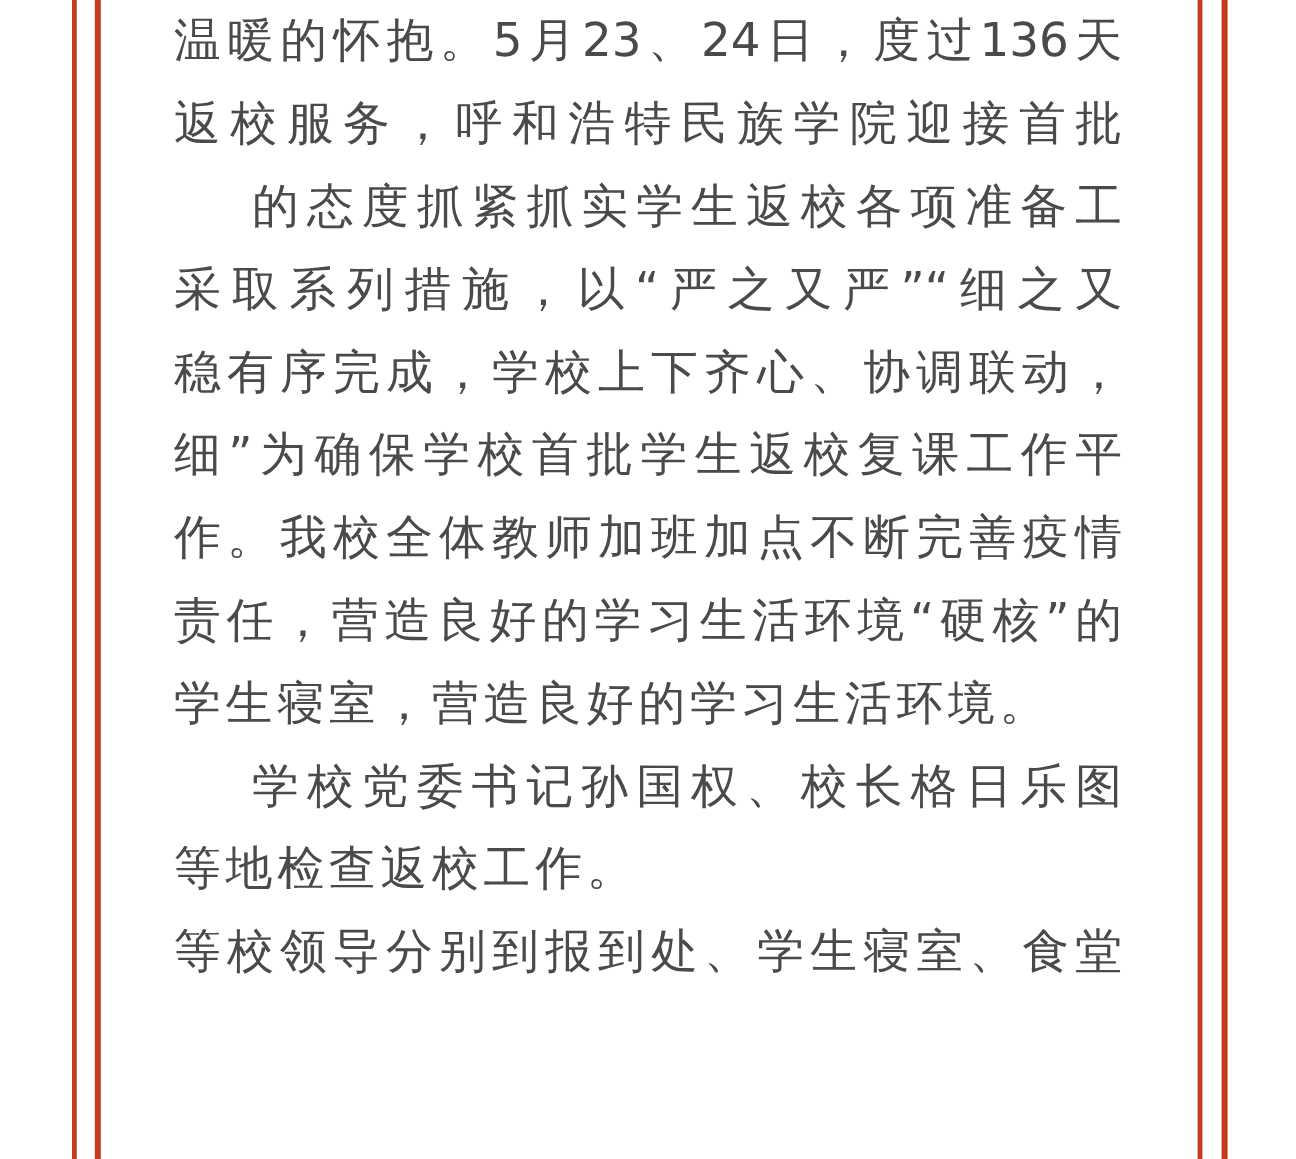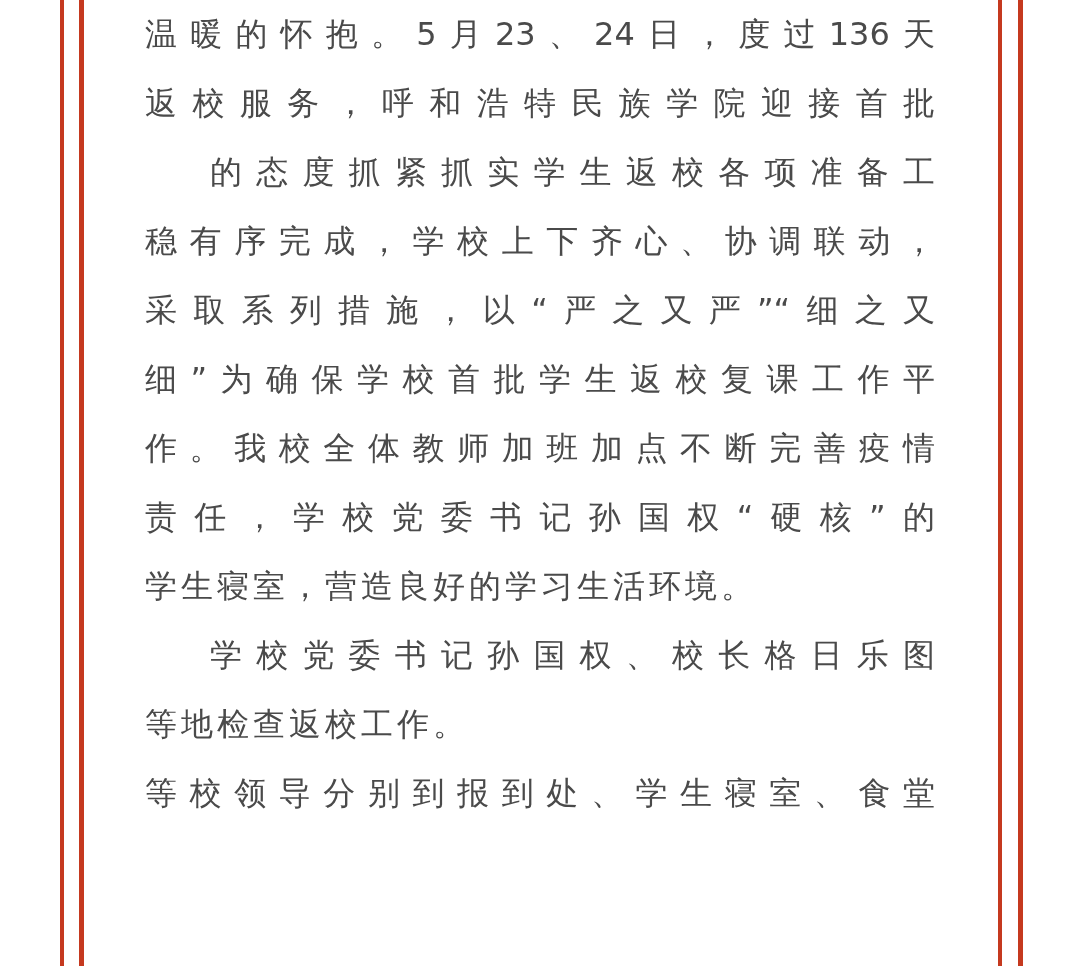--- a/index.html
+++ b/index.html
@@ -24,21 +24,21 @@
   .vline.left-inner  { left: 79px;   width: 5px; }
   .vline.right-inner { left: 998px;  width: 4px; }
   .vline.right-outer { left: 1018px; width: 5px; }
 
   .text-block {
     position: absolute;
     left: 145px;
     top: 0;
     width: 790px;
     color: var(--fg, #4a4a4a);
-    font-size: 32px;
+    font-size: 39px;
     line-height: 69px;
     font-weight: 400;
   }
   .line {
     white-space: nowrap;
     letter-spacing: 4px;
   }
   .line.fill {
     white-space: normal;
     letter-spacing: 0;
@@ -56,23 +56,23 @@
 <div class="page">
   <div class="vline left-outer"></div>
   <div class="vline left-inner"></div>
   <div class="vline right-inner"></div>
   <div class="vline right-outer"></div>
 
   <div class="text-block">
       <div class="line fill">温暖的怀抱。5月23、24日，度过136天</div>
       <div class="line fill">返校服务，呼和浩特民族学院迎接首批</div>
       <div class="line fill indent">的态度抓紧抓实学生返校各项准备工</div>
+      <div class="line fill">采取系列措施，以“严之又严”“细之又</div>
       <div class="line fill">稳有序完成，学校上下齐心、协调联动，</div>
-      <div class="line fill">采取系列措施，以“严之又严”“细之又</div>
       <div class="line fill">细”为确保学校首批学生返校复课工作平</div>
       <div class="line fill">作。我校全体教师加班加点不断完善疫情</div>
-      <div class="line fill">责任，学校党委书记孙国权“硬核”的</div>
+      <div class="line fill">责任，营造良好的学习生活环境“硬核”的</div>
       <div class="line">学生寝室，营造良好的学习生活环境。</div>
       <div class="line fill indent">学校党委书记孙国权、校长格日乐图</div>
       <div class="line">等地检查返校工作。</div>
       <div class="line fill">等校领导分别到报到处、学生寝室、食堂</div>
     </div>
 </div>
 
 </body></html>

